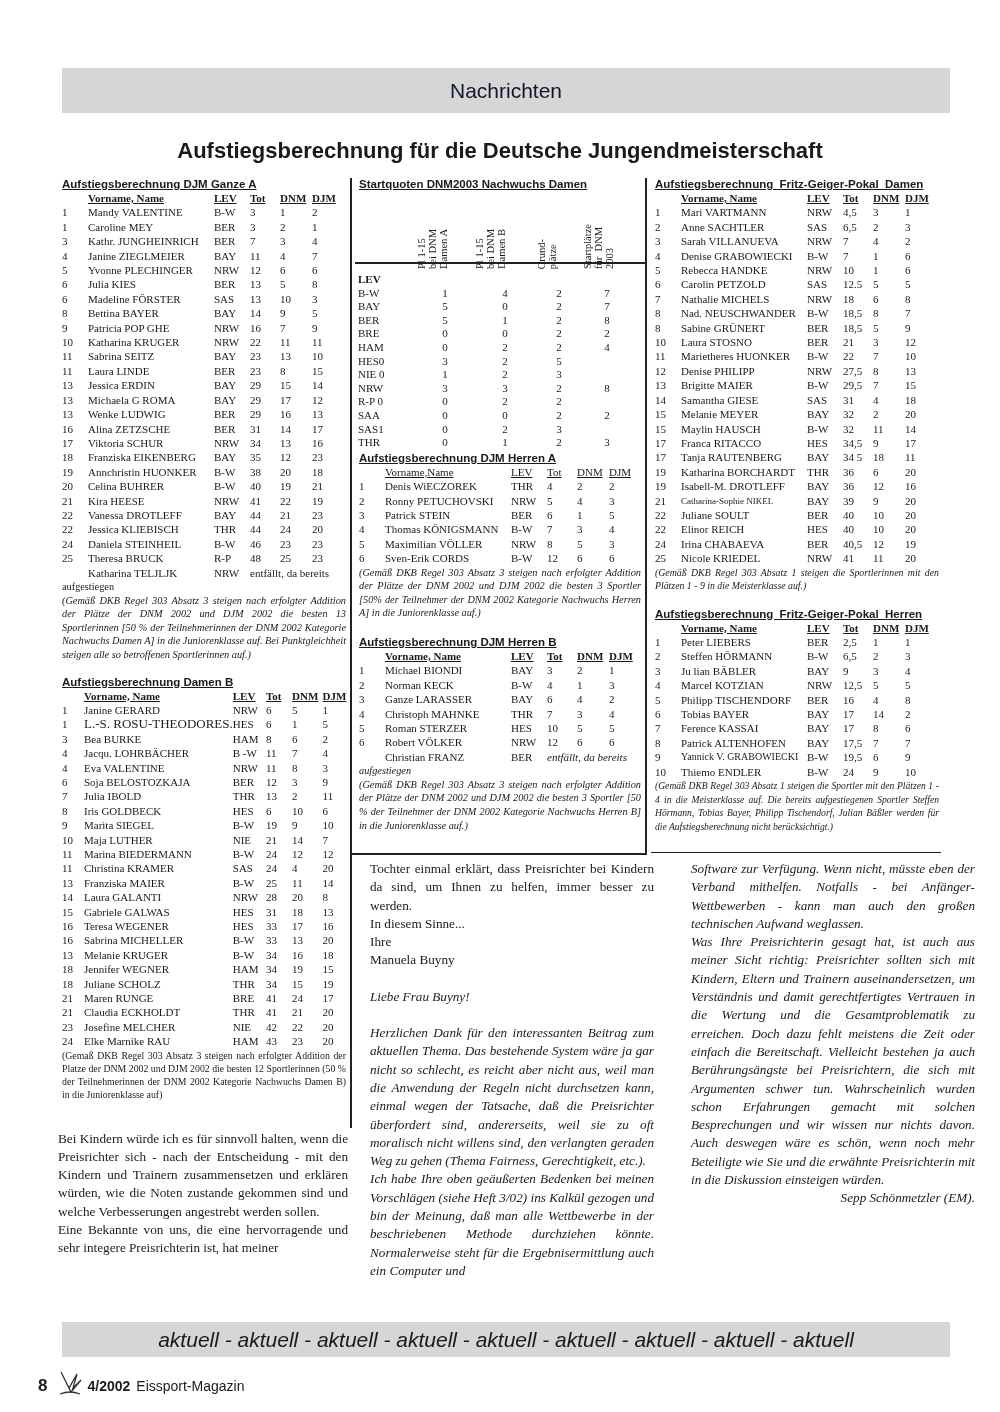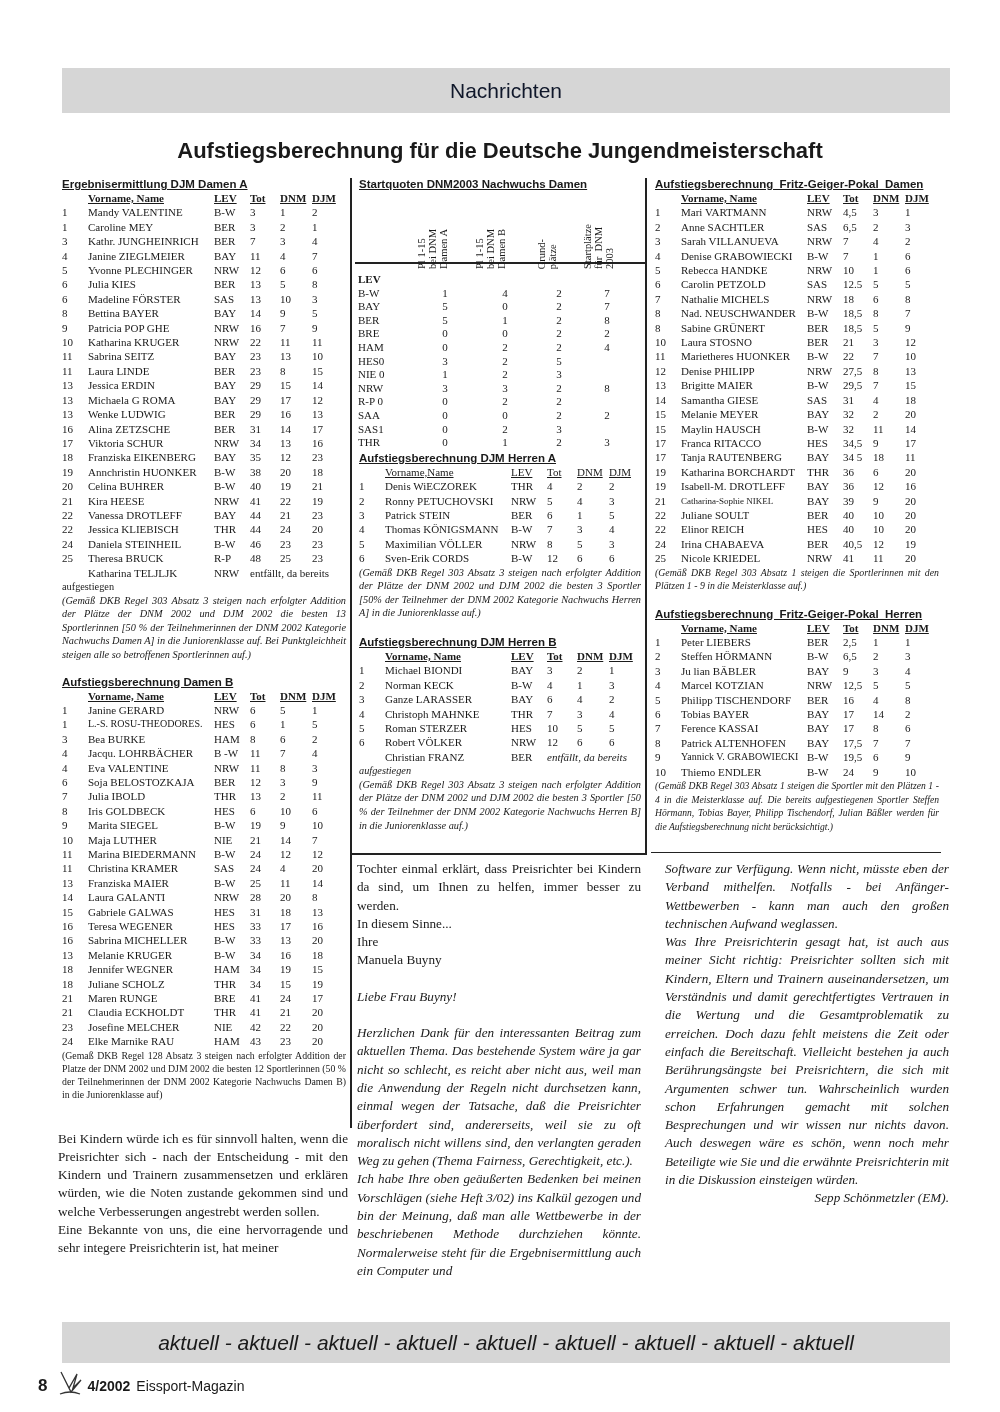--- a/index.html
+++ b/index.html
@@ -25,42 +25,42 @@
   .c-dnm { width:32px; }
   .c-djm { width:26px; }
   .note { font-size:10.3px; line-height:13.6px; font-style:italic; text-align:justify; margin:0 2px 0 4px; }
   .note-plain { font-style:normal; }
   table.quota { border-collapse:collapse; font-size:11px; line-height:13.6px; margin-left:3px; }
   table.quota td { padding:0; white-space:nowrap; }
   .qh { height:78px; vertical-align:bottom; }
   .qh div { writing-mode:vertical-rl; transform:rotate(180deg); font-size:10.5px; line-height:11px; white-space:pre; }
   .body-text { font-size:13.2px; line-height:18.3px; text-align:justify; }
   .it { font-style:italic; }
-  .band-bottom { top:1322px; height:41px; display:flex; align-items:center; justify-content:center; }
+  .band-bottom { top:1322px; height:35px; display:flex; align-items:center; justify-content:center; }
   .band-bottom span { font-family:"Liberation Sans", sans-serif; font-style:italic; font-size:21px; color:#1a1a1a; white-space:nowrap; }
   .footer { position:absolute; top:1370px; left:38px; display:flex; align-items:center; font-family:"Liberation Sans", sans-serif; font-size:14px; }
   .footer .pg { font-weight:bold; font-size:17px; margin-right:10px; }
   .footer .issue { font-weight:bold; margin:0 6px 0 4px; }
 </style>
 </head>
 <body>
 
 <div class="band band-top">
   <span>Nachrichten</span>
 </div>
 <div class="headline">Aufstiegsberechnung für die Deutsche Jungendmeisterschaft</div>
 
 <div class="vline" style="left:350px; top:178px; height:950px;"></div>
 <div class="vline" style="left:645px; top:178px; height:677px;"></div>
 <div class="hline" style="left:350px; top:853px; width:297px;"></div>
 <div class="hline" style="left:355px; top:262px; width:290px; height:1.5px;"></div>
 <div class="hline" style="left:651px; top:852px; width:290px; height:1px;"></div>
 
 <div class="col col1">
-  <div class="sec-title">Ergebnisermittlung DJM Damen A</div>
+  <div class="sec-title">Aufstiegsberechnung DJM Ganze A</div>
   <table class="rank">
     <thead>
         <tr>
       <th class="c-pos"></th>
       <th class="c-name">Vorname, Name</th>
       <th class="c-lev">LEV</th>
       <th class="c-tot">Tot</th>
       <th class="c-dnm">DNM</th>
       <th class="c-djm">DJM</th>
     </tr>
@@ -295,21 +295,21 @@
         <tr>
           <td class="c-pos">1</td>
           <td class="c-name">Janine GERARD</td>
           <td class="c-lev">NRW</td>
           <td class="c-tot">6</td>
           <td class="c-dnm">5</td>
           <td class="c-djm">1</td>
         </tr>
         <tr>
           <td class="c-pos">1</td>
-          <td class="c-name" style="font-size: 10px;">L.-S. ROSU-THEODORES.</td>
+          <td class="c-name" style="font-size: 13px;">L.-S. ROSU-THEODORES.</td>
           <td class="c-lev">HES</td>
           <td class="c-tot">6</td>
           <td class="c-dnm">1</td>
           <td class="c-djm">5</td>
         </tr>
         <tr>
           <td class="c-pos">3</td>
           <td class="c-name">Bea BURKE</td>
           <td class="c-lev">HAM</td>
           <td class="c-tot">8</td>
@@ -479,21 +479,21 @@
         <tr>
           <td class="c-pos">24</td>
           <td class="c-name">Elke Marnike RAU</td>
           <td class="c-lev">HAM</td>
           <td class="c-tot">43</td>
           <td class="c-dnm">23</td>
           <td class="c-djm">20</td>
         </tr>
       </tbody>
   </table>
-  <div class="note note-plain" style="font-size:9.8px;line-height:13.2px;">(Gemaß DKB Regel 128 Absatz 3 steigen nach erfolgter Addition der Platze der DNM 2002 und DJM 2002 die besten 12 Sportlerinnen (50 % der Teilnehmerinnen der DNM 2002 Kategorie Nachwuchs Damen B) in die Juniorenklasse auf)</div>
+  <div class="note note-plain" style="font-size:9.8px;line-height:13.2px;">(Gemaß DKB Regel 303 Absatz 3 steigen nach erfolgter Addition der Platze der DNM 2002 und DJM 2002 die besten 12 Sportlerinnen (50 % der Teilnehmerinnen der DNM 2002 Kategorie Nachwuchs Damen B) in die Juniorenklasse auf)</div>
 
   <div class="body-text" style="margin-top:28px;">Bei Kindern würde ich es für sinnvoll halten, wenn die Preisrichter sich - nach der Entscheidung - mit den Kindern und Trainern zusammensetzen und erklären würden, wie die Noten zustande gekommen sind und welche Verbesserungen angestrebt werden sollen.</div>
   <div class="body-text">Eine Bekannte von uns, die eine hervorragende und sehr integere Preisrichterin ist, hat meiner</div>
 </div>
 
 <div class="col col2">
   <div class="sec-title">Startquoten DNM2003 Nachwuchs Damen</div>
   <table class="quota">
     <tbody>
         <tr>
@@ -743,21 +743,21 @@
       <td>Christian FRANZ</td>
       <td>BER</td>
       <td colspan="3" class="it">entfällt, da bereits</td>
     </tr>
       </tbody>
   </table>
   <div class="note">aufgestiegen</div>
   <div class="note">(Gemäß DKB Regel 303 Absatz 3 steigen nach erfolgter Addition der Plätze der DNM 2002 und DJM 2002 die besten 3 Sportler [50 % der Teilnehmer der DNM 2002 Kategorie Nachwuchs Herren B] in die Juniorenklasse auf.)</div>
 </div>
 
-<div style="position:absolute; left:357px; top:860px; width:284px;">
+<div style="position:absolute; left:370px; top:860px; width:284px;">
   <div class="body-text">Tochter einmal erklärt, dass Preisrichter bei Kindern da sind, um Ihnen zu helfen, immer besser zu werden.</div>
   <div class="body-text">In diesem Sinne...</div>
   <div class="body-text">Ihre</div>
   <div class="body-text">Manuela Buyny</div>
   <div class="body-text it" style="margin-top:18px;">Liebe Frau Buyny!</div>
   <div class="body-text it" style="margin-top:18px;">Herzlichen Dank für den interessanten Beitrag zum aktuellen Thema. Das bestehende System wäre ja gar nicht so schlecht, es reicht aber nicht aus, weil man die Anwendung der Regeln nicht durchsetzen kann, einmal wegen der Tatsache, daß die Preisrichter überfordert sind, andererseits, weil sie zu oft moralisch nicht willens sind, den verlangten geraden Weg zu gehen (Thema Fairness, Gerechtigkeit, etc.).</div>
   <div class="body-text it">Ich habe Ihre oben geäußerten Bedenken bei meinen Vorschlägen (siehe Heft 3/02) ins Kalkül gezogen und bin der Meinung, daß man alle Wettbewerbe in der beschriebenen Methode durchziehen könnte. Normalerweise steht für die Ergebnisermittlung auch ein Computer und</div>
 </div>
 
 <div class="col col3">
@@ -1069,21 +1069,21 @@
           <td class="c-lev">B-W</td>
           <td class="c-tot">24</td>
           <td class="c-dnm">9</td>
           <td class="c-djm">10</td>
         </tr>
       </tbody>
   </table>
   <div class="note" style="font-size:9.6px;line-height:13.6px;">(Gemäß DKB Regel 303 Absatz 1 steigen die Sportler mit den Plätzen 1 - 4 in die Meisterklasse auf. Die bereits aufgestiegenen Sportler Steffen Hörmann, Tobias Bayer, Philipp Tischendorf, Julian Bäßler werden für die Aufstiegsberechnung nicht berücksichtigt.)</div>
 </div>
 
-<div style="position:absolute; left:665px; top:860px; width:284px;">
+<div style="position:absolute; left:691px; top:860px; width:284px;">
   <div class="body-text it">Software zur Verfügung. Wenn nicht, müsste eben der Verband mithelfen. Notfalls - bei Anfänger-Wettbewerben - kann man auch den großen technischen Aufwand weglassen.</div>
   <div class="body-text it">Was Ihre Preisrichterin gesagt hat, ist auch aus meiner Sicht richtig: Preisrichter sollten sich mit Kindern, Eltern und Trainern auseinandersetzen, um Verständnis und damit gerechtfertigtes Vertrauen in die Wertung und die Gesamtproblematik zu erreichen. Doch dazu fehlt meistens die Zeit oder einfach die Bereitschaft. Vielleicht bestehen ja auch Berührungsängste bei Preisrichtern, die sich mit Argumenten schwer tun. Wahrscheinlich wurden schon Erfahrungen gemacht mit solchen Besprechungen und wir wissen nur nichts davon. Auch deswegen wäre es schön, wenn noch mehr Beteiligte wie Sie und die erwähnte Preisrichterin mit in die Diskussion einsteigen würden.</div>
   <div class="body-text it" style="text-align:right;">Sepp Schönmetzler (EM).</div>
 </div>
 
 <div class="band band-bottom">
   <span>aktuell - aktuell - aktuell - aktuell - aktuell - aktuell - aktuell - aktuell - aktuell</span>
 </div>
 
 <div class="footer">

